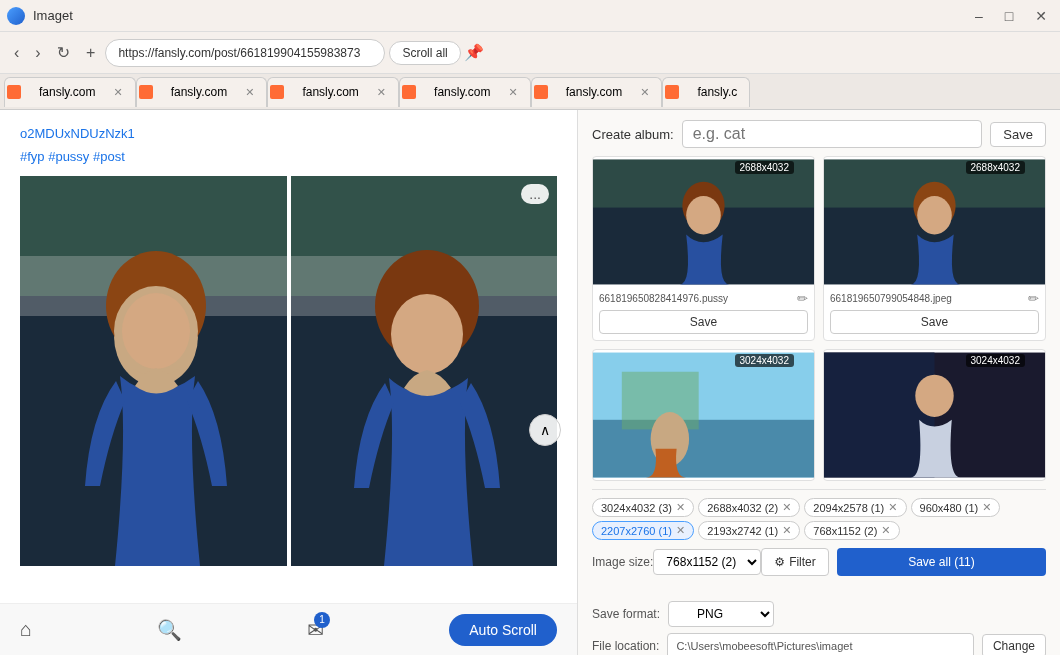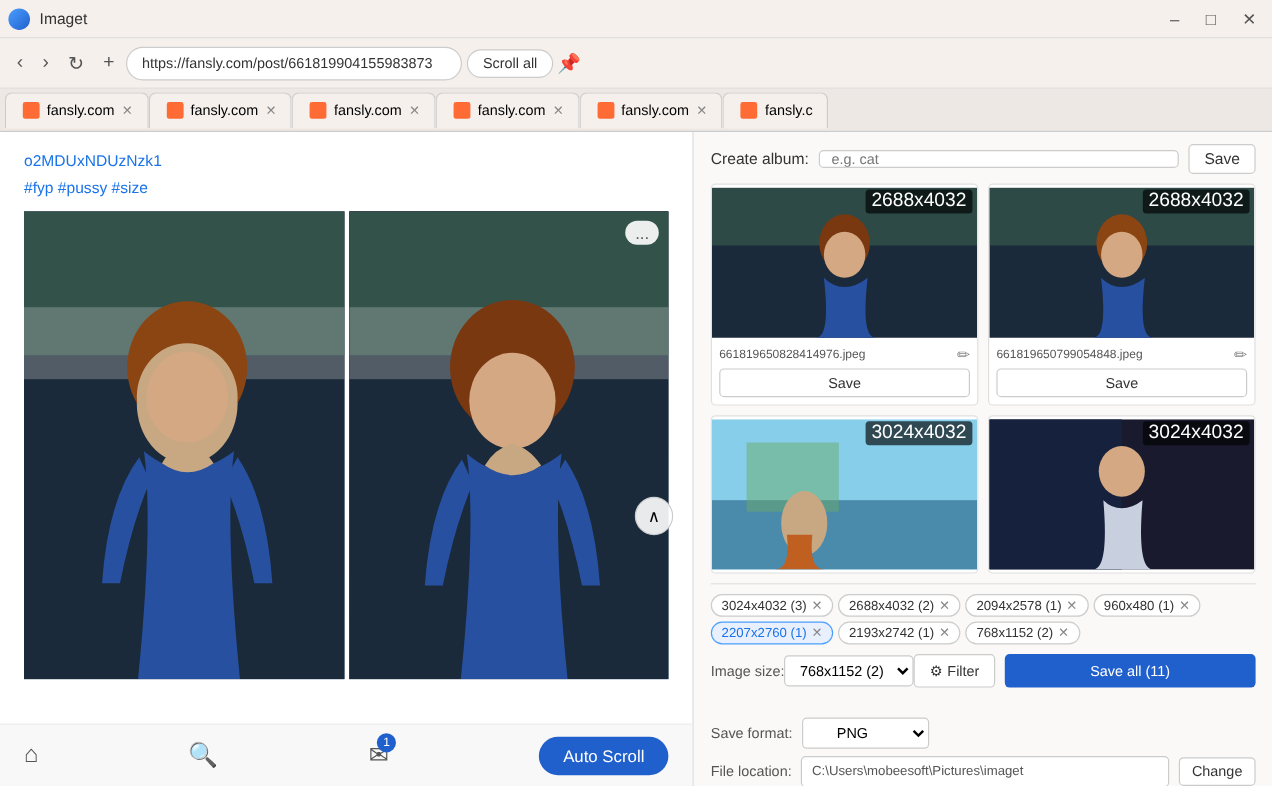--- a/index.html
+++ b/index.html
@@ -34,23 +34,23 @@
     }
     .pin-btn { background: none; border: none; cursor: pointer; font-size: 16px; color: #555; }
 
     
     .tabs-bar {
       display: flex; align-items: center; background: #ede8e4;
       height: 36px; padding: 0 0 0 4px; border-bottom: 1px solid #ccc;
       overflow: hidden;
     }
     .tab {
-      display: flex; align-items: center; gap: 6px;
+      display: flex; align-items: center; gap: 18px;
       background: #f5f0ec; border: 1px solid #ccc; border-bottom: none;
-      border-radius: 6px 6px 0 0; padding: 6px 12px 6px 14px;
+      border-radius: 6px 6px 0 0; padding: 6px 12px 6px 2px;
       font-size: 12px; cursor: pointer; height: 30px; min-width: 100px;
       position: relative; white-space: nowrap;
     }
     .tab.partial { min-width: 60px; overflow: hidden; }
     .tab-close { font-size: 11px; color: #888; cursor: pointer; }
     .tab-favicon { width: 14px; height: 14px; background: #ff6b35; border-radius: 2px; flex-shrink: 0; }
 
     
     .main-content {
       display: flex; height: calc(655px - 32px - 42px - 36px);
@@ -109,42 +109,42 @@
     
     .right-panel {
       flex: 1; background: #faf9f7; padding: 10px 14px;
       display: flex; flex-direction: column; gap: 8px; overflow-y: auto;
     }
     .album-row {
       display: flex; align-items: center; gap: 8px;
     }
     .album-label { font-size: 13px; color: #333; white-space: nowrap; }
     .album-input {
-      flex: 1; height: 15px; border: 1px solid #ccc; border-radius: 4px;
-      padding: 0 10px; font-size: 12px; color: #999; background: white;
+      flex: 1; height: 28px; border: 1px solid #ccc; border-radius: 4px;
+      padding: 0 10px; font-size: 16px; color: #999; background: white;
     }
     .clear-btn {
       background: white; border: 1px solid #ccc; border-radius: 4px;
       padding: 4px 12px; font-size: 13px; cursor: pointer; color: #333;
     }
 
     
     .thumbs-grid {
       display: grid; grid-template-columns: 1fr 1fr; gap: 8px;
     }
     .thumb-card {
       background: white; border: 1px solid #e0e0e0; border-radius: 4px;
       overflow: hidden;
     }
     .thumb-img {
       position: relative; width: 100%; height: 130px; overflow: hidden;
     }
     .thumb-dim {
-      position: absolute; top: 4px; right: 4px;
-      background: rgba(0,0,0,0.65); color: white; font-size: 16px;
+      position: absolute; top: 4px; right: 20px;
+      background: rgba(0,0,0,0.65); color: white; font-size: 10px;
       padding: 1px 5px; border-radius: 3px;
     }
     .thumb-footer {
       padding: 4px 6px; display: flex; align-items: center; justify-content: space-between;
     }
     .thumb-filename { font-size: 10px; color: #555; }
     .thumb-edit { font-size: 13px; color: #888; cursor: pointer; }
     .thumb-save-btn {
       display: block; width: calc(100% - 12px); margin: 0 6px 6px;
       background: white; border: 1px solid #ccc; border-radius: 4px;
@@ -259,21 +259,21 @@
     <div class="tab-favicon"></div>
     <span>fansly.c</span>
   </div>
 </div>
 
 <div class="main-content">
 
   <div class="browser-panel">
     <div class="browser-content">
       <div class="post-id">o2MDUxNDUzNzk1</div>
-      <div class="post-tags">#fyp #pussy #size</div>
+      <div class="post-tags">#fyp #pussy #post</div>
 
       <div class="images-grid">
 
         <div class="img-placeholder img1">
           <div class="kitchen-bg"></div>
           <svg width="272" height="390" viewBox="0 0 272 390" style="position:absolute;top:0;left:0;">
 
             <rect width="272" height="390" fill="#1a2a3a"></rect>
             <rect y="0" width="272" height="120" fill="#4a7a5a" opacity="0.5"></rect>
 
@@ -345,21 +345,21 @@
           <svg width="100%" height="130" viewBox="0 0 230 130">
             <rect width="230" height="130" fill="#1a2a3a"></rect>
             <rect width="230" height="50" fill="#4a7a5a" opacity="0.4"></rect>
             <ellipse cx="115" cy="48" rx="22" ry="25" fill="#7a3810"></ellipse>
             <ellipse cx="115" cy="58" rx="18" ry="20" fill="#d4a882"></ellipse>
             <path d="M97 78 Q103 130 90 130 L142 130 Q129 130 135 78 Q125 86 115 86 Q105 86 97 78Z" fill="#2850a0"></path>
           </svg>
           <span class="thumb-dim">2688x4032</span>
         </div>
         <div class="thumb-footer">
-          <span class="thumb-filename">661819650828414976.jpeg</span>
+          <span class="thumb-filename">661819650828414976.pussy</span>
           <span class="thumb-edit">✏</span>
         </div>
         <button class="thumb-save-btn">Save</button>
       </div>
 
       <div class="thumb-card">
         <div class="thumb-img">
           <svg width="100%" height="130" viewBox="0 0 230 130">
             <rect width="230" height="130" fill="#1a2a3a"></rect>
             <rect width="230" height="50" fill="#4a7a5a" opacity="0.4"></rect>

